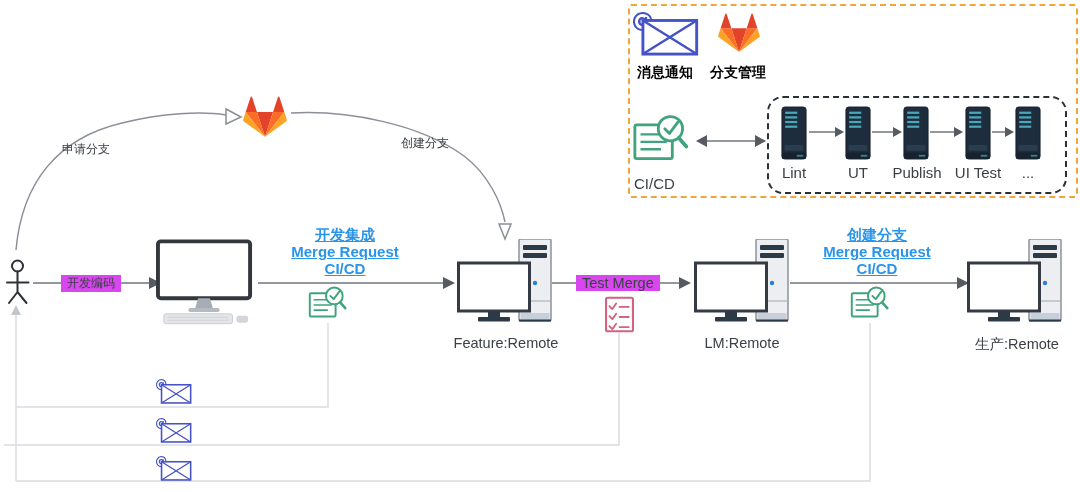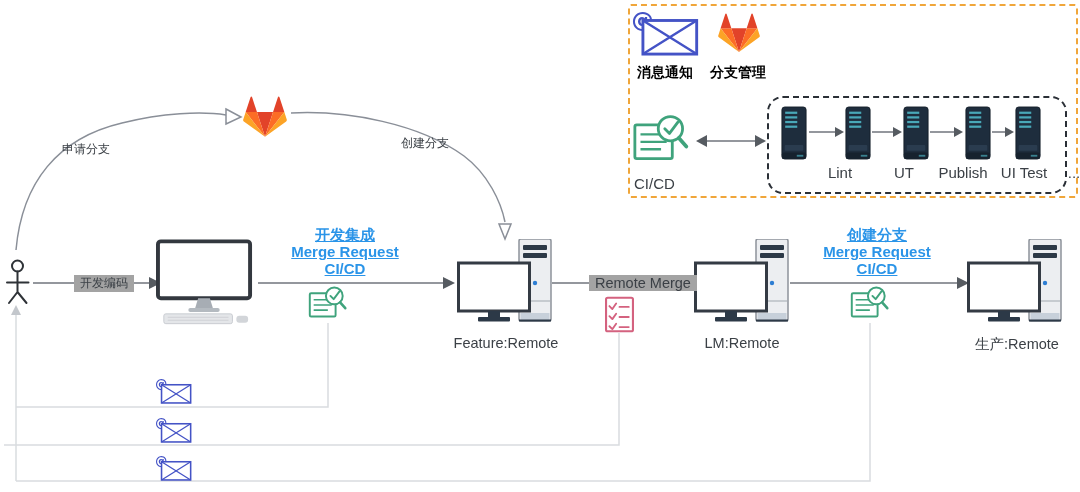--- a/index.html
+++ b/index.html
@@ -4,30 +4,30 @@
 <style>
   html,body{margin:0;padding:0;background:#fff;}
   #stage{
     position:relative;width:1080px;height:492px;background:#ffffff;overflow:hidden;
     font-family:"Liberation Sans","DejaVu Sans",sans-serif;
   }
   .abs{position:absolute;}
   svg{display:block;}
   #connectors{position:absolute;left:0;top:0;pointer-events:none;}
   .lbl{position:absolute;color:#3b4046;font-size:12px;white-space:nowrap;}
-  .lbl.on-line{background:#a3a3a3;padding:0 6px;margin-left:13px;}
+  .lbl.on-line{background:#d946ef;padding:0 6px;}
   .integration{position:absolute;width:170px;text-align:center;color:#2a94e8;
     font-weight:700;font-size:15px;line-height:17px;text-decoration:underline;}
   .node-label{position:absolute;width:170px;text-align:center;color:#3b4046;font-size:14.5px;white-space:nowrap;}
   .legend-box{position:absolute;left:628px;top:4px;width:446px;height:190px;
     border:2px dashed #f0a63a;border-radius:3px;background:transparent;}
   .pipeline-box{position:absolute;left:767px;top:96px;width:296px;height:94px;
     border:2px dashed #2a2f36;border-radius:16px;}
   .legend-blue{position:absolute;color:#000000;font-weight:700;font-size:14px;white-space:nowrap;}
-  .stage-label{position:absolute;transform:translateX(-50%);font-size:15px;color:#3b4046;white-space:nowrap;margin-left:46px;}
+  .stage-label{position:absolute;transform:translateX(-50%);font-size:15px;color:#3b4046;white-space:nowrap;}
   .cicd-label{position:absolute;font-size:15px;color:#3b4046;white-space:nowrap;}
 </style>
 </head>
 <body>
 
 <div id="stage">
 
   <svg width="0" height="0" style="position:absolute" aria-hidden="true">
     <defs>
       <symbol id="sym-gitlab" viewBox="0 0 586 559">
@@ -208,21 +208,21 @@
   <svg class="abs" style="left:965px;top:106px" width="26" height="54">
       <use href="#sym-rack"></use>
     </svg>
   <svg class="abs" style="left:1015px;top:106px" width="26" height="54">
       <use href="#sym-rack"></use>
     </svg>
 
   <div class="lbl" style="left:62px;top:141px">申请分支</div>
   <div class="lbl" style="left:401px;top:135px">创建分支</div>
   <div class="lbl on-line" style="left:61px;top:275px">开发编码</div>
-  <div class="lbl on-line" style="left:576px;top:275px;font-size:14.5px">Remote Merge</div>
+  <div class="lbl on-line" style="left:576px;top:275px;font-size:14.5px">Test Merge</div>
 
   <div class="integration" style="left:260px;top:226px">
     <div>开发集成</div>
     <div>Merge Request</div>
     <div>CI/CD</div>
   </div>
   <div class="integration" style="left:792px;top:226px">
     <div>创建分支</div>
     <div>Merge Request</div>
     <div>CI/CD</div>

